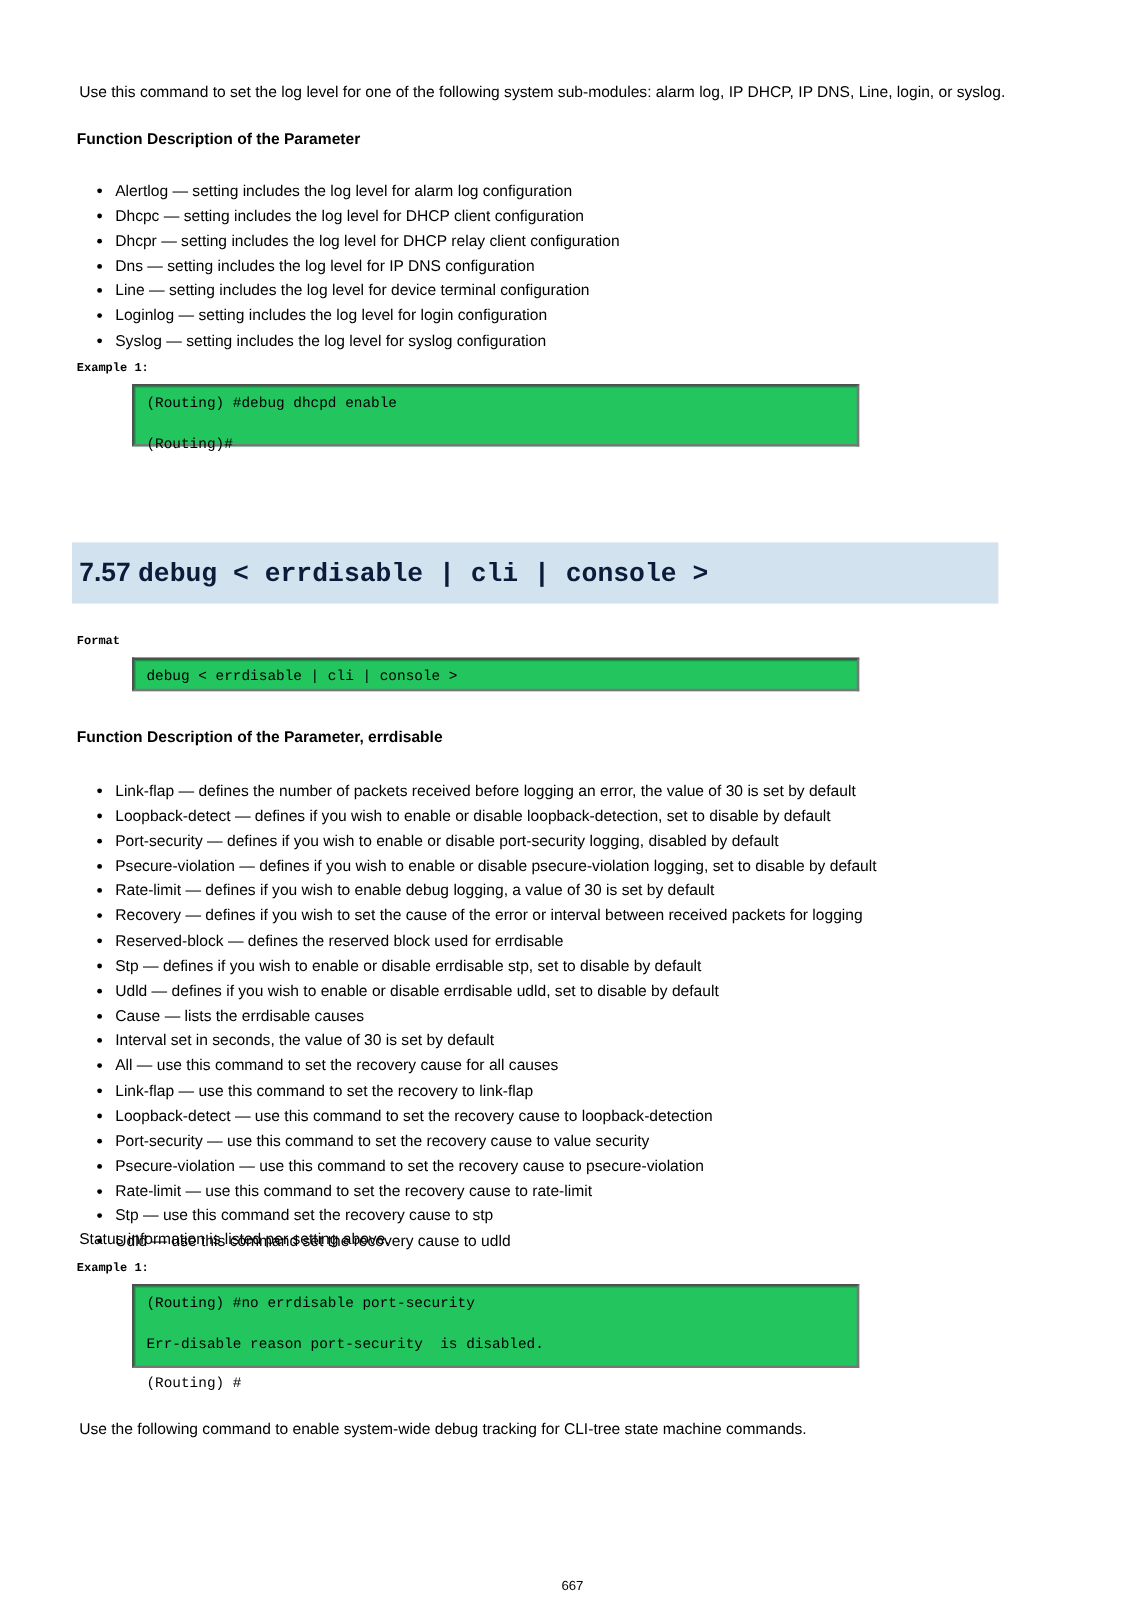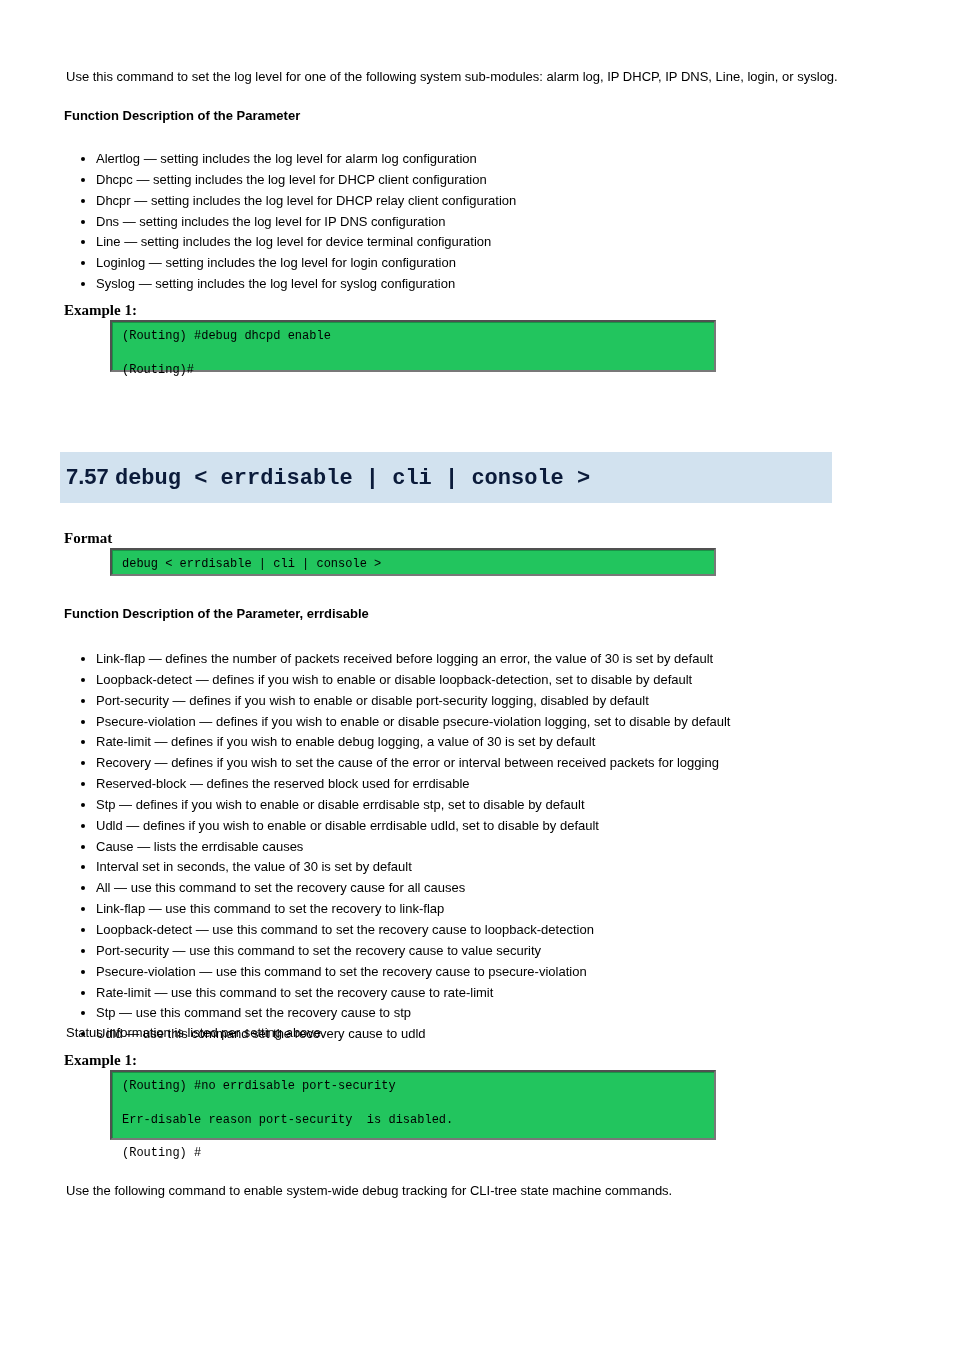--- a/index.html
+++ b/index.html
@@ -12,22 +12,22 @@
     font-size: 13px;
     color: #000000;
     position: relative;
   }
   .page {
     position: relative;
     width: 954px;
     height: 1350px;
   }
   .code-title {
-    font-family: Liberation Serif, serif;
-    font-size: 15px;
+    font-family: Liberation Mono, monospace;
+    font-size: 10px;
     font-weight: bold;
     margin: 0 0 6px 0;
   }
   .code-box {
     background: #22c55e;
     border: 2px solid #606060;
     border-top-color: #505050;
     border-left-color: #505050;
     border-right-color: #787878;
     border-bottom-color: #787878;
@@ -157,14 +157,15 @@
 
   <p class="code-title b-ex3-title">Example 1:</p>
   <div class="code-box b-ex3-box">(Routing) #no errdisable port-security
 
 Err-disable reason port-security  is disabled.
 
 (Routing) #</div>
 
   <p class="para b-ex3-after">Use the following command to enable system-wide debug tracking for CLI-tree state machine commands.</p>
 
+  <div class="footer-page">667</div>
 
 </div>
 
 </body></html>

